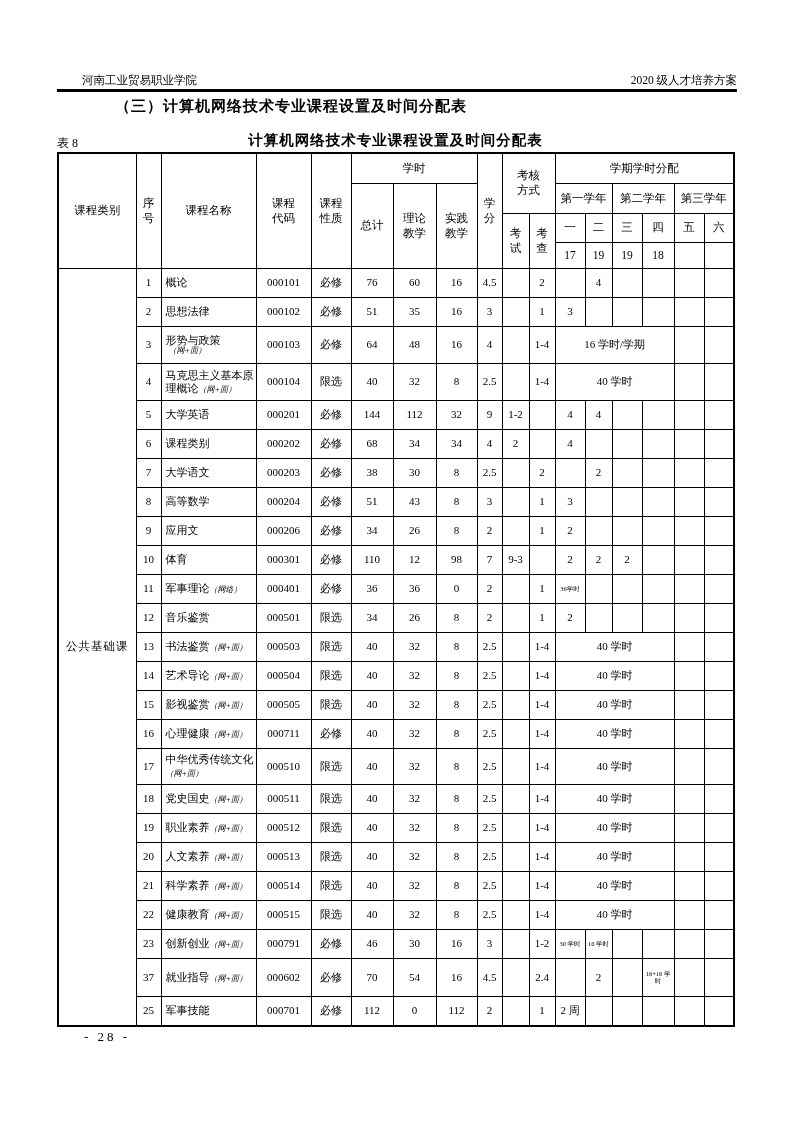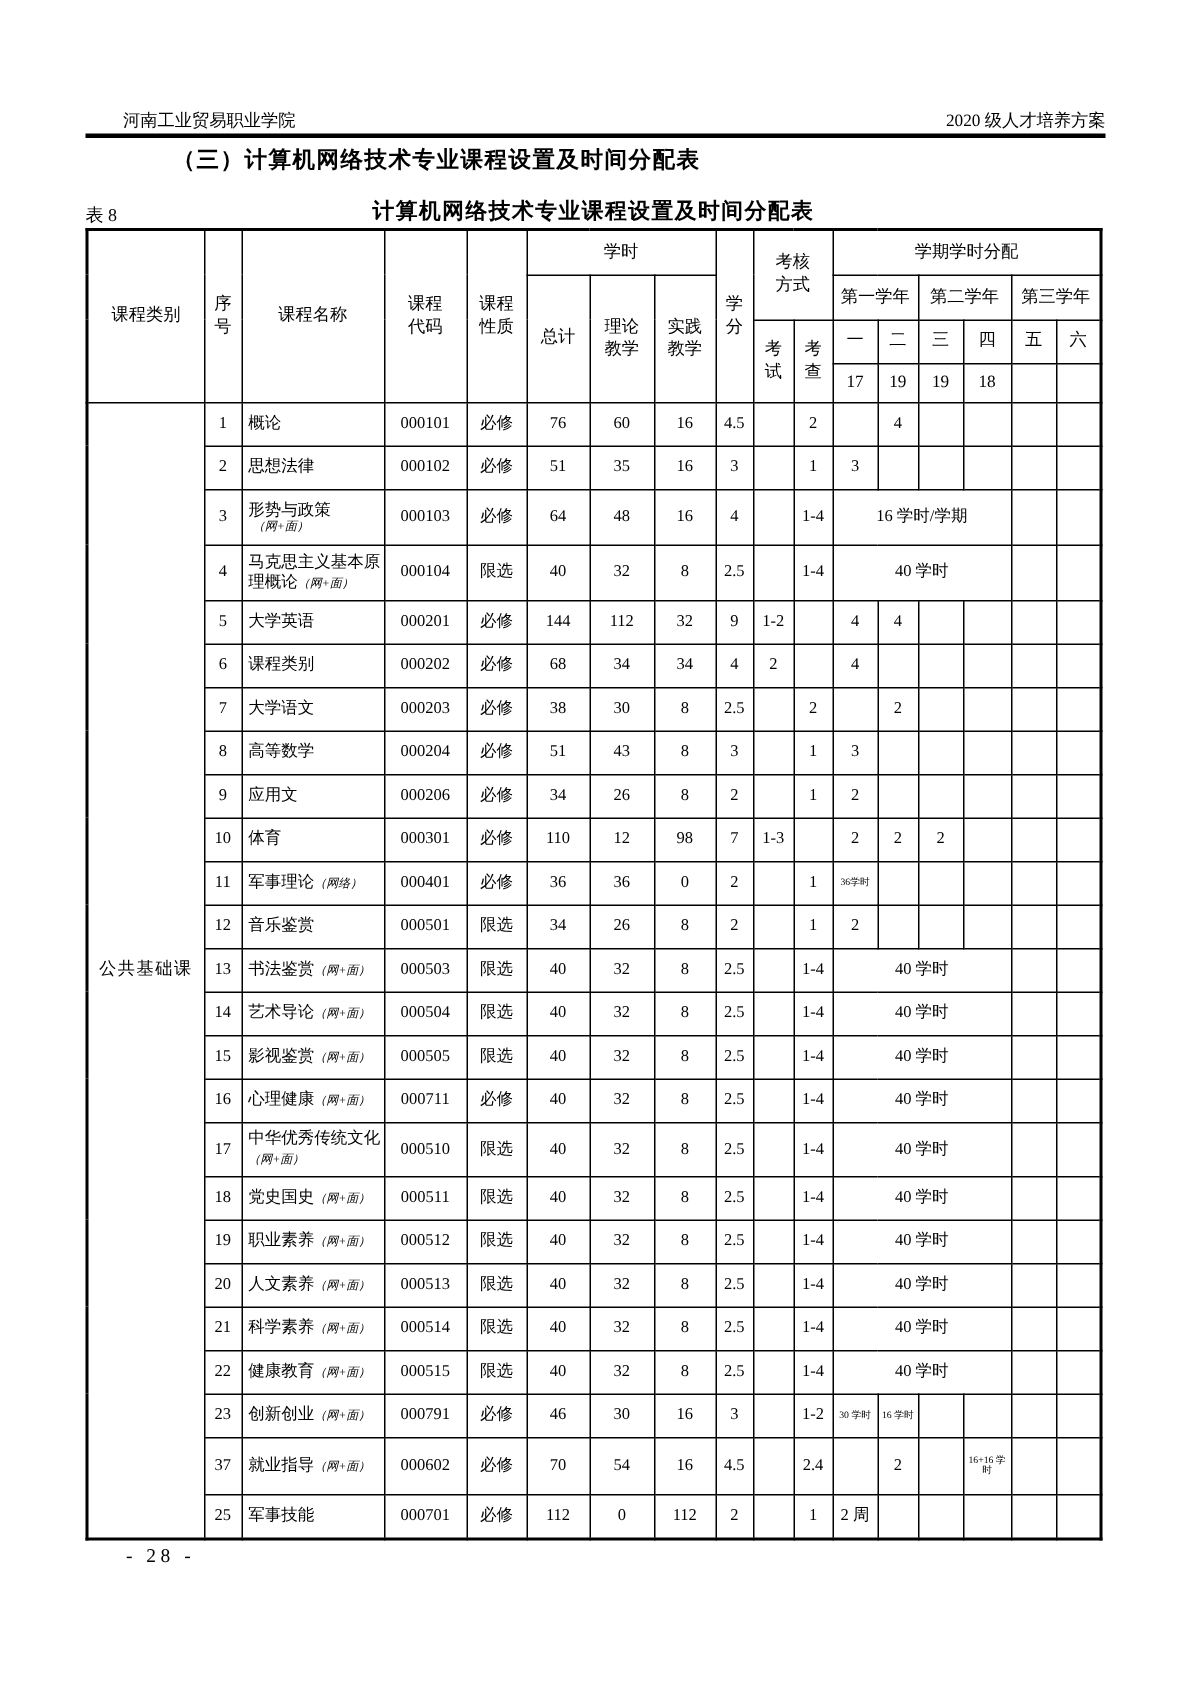--- a/index.html
+++ b/index.html
@@ -269,21 +269,21 @@
       </tr>
       <tr>
         <td>10</td>
         <td class="name"><span>体育</span></td>
         <td>000301</td>
         <td>必修</td>
         <td>110</td>
         <td>12</td>
         <td>98</td>
         <td>7</td>
-        <td>1-3</td>
+        <td>9-3</td>
         <td></td>
         <td>2</td>
         <td>2</td>
         <td>2</td>
         <td></td>
         <td></td>
         <td></td>
       </tr>
       <tr>
         <td>11</td>

